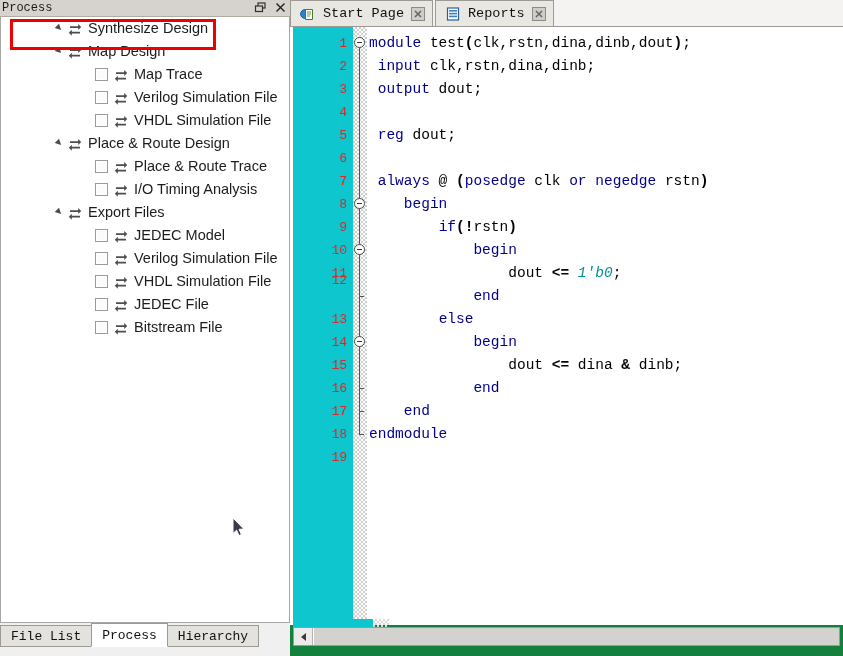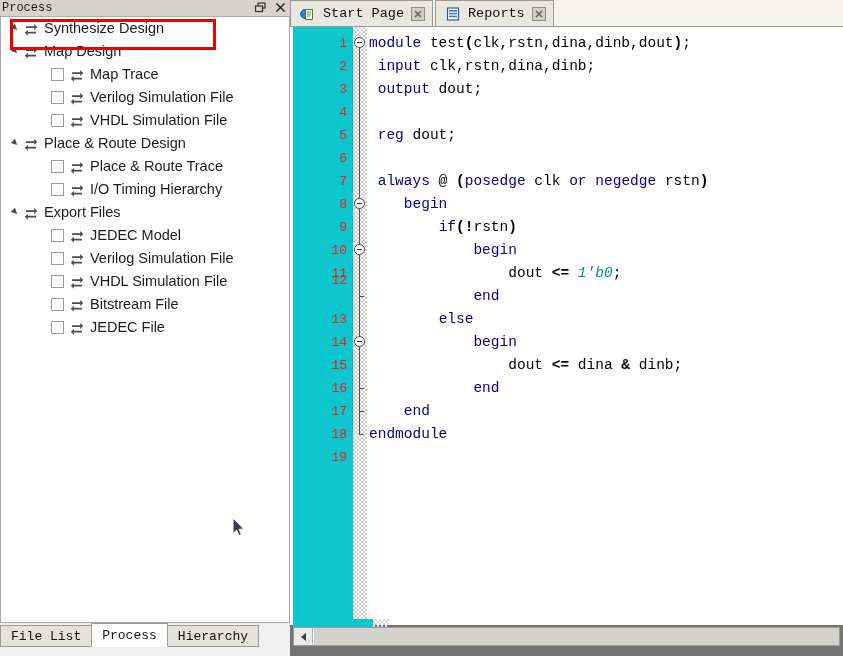--- a/index.html
+++ b/index.html
@@ -72,20 +72,21 @@
     border-top: none;
     box-sizing: border-box;
     overflow: hidden;
   }
   .tree-inner {
     position: absolute;
     left: 0; top: 0;
     width: 278px;
     height: 604px;
     background:#ffffff;
+    padding-left:44px;
   }
   .tree-row {
     display: flex;
     align-items: center;
     height: 23px;
     font-family: "Liberation Sans", sans-serif;
     font-size: 14.5px;
     color: #1c1c1c;
     white-space: nowrap;
     cursor: default;
@@ -180,21 +181,21 @@
     top: -2px;
     z-index: 3;
   }
 
   
   #editor-pane {
     position: absolute;
     left: 290px; top: 0;
     width: 553px;
     height: 656px;
-    background: #737373;
+    background: #15803d;
   }
   .tabstrip {
     position: absolute;
     left: 0; top: 0;
     width: 553px;
     height: 27px;
     background: #f4f3f1;
     border-bottom: 1px solid #9d9a94;
     box-sizing: border-box;
     display: flex;
@@ -482,21 +483,21 @@
           </div>
           <div class="tree-row ind-1">
             <span class="tri blank"></span>
             <span class="chk"></span>
             <span class="proc-icon">
               <svg width="16" height="16" viewBox="0 0 16 16">
                 <path d="M3.0 5.2 L11.2 5.2 L11.2 3.1 L14.2 6.1 L11.2 9.1 L11.2 7.0 L3.0 7.0 Z" fill="#4d4d4d"></path>
                 <path d="M13.0 10.8 L4.8 10.8 L4.8 8.7 L1.8 11.7 L4.8 14.7 L4.8 12.6 L13.0 12.6 Z" fill="#4d4d4d"></path>
               </svg>
             </span>
-            <span class="tree-label">I/O Timing Hierarchy</span>
+            <span class="tree-label">I/O Timing Analysis</span>
           </div>
           <div class="tree-row ind-0">
             <span class="tri"></span>
             <span class="proc-icon">
               <svg width="16" height="16" viewBox="0 0 16 16">
                 <path d="M3.0 5.2 L11.2 5.2 L11.2 3.1 L14.2 6.1 L11.2 9.1 L11.2 7.0 L3.0 7.0 Z" fill="#4d4d4d"></path>
                 <path d="M13.0 10.8 L4.8 10.8 L4.8 8.7 L1.8 11.7 L4.8 14.7 L4.8 12.6 L13.0 12.6 Z" fill="#4d4d4d"></path>
               </svg>
             </span>
             <span class="tree-label">Export Files</span>
@@ -536,32 +537,32 @@
           </div>
           <div class="tree-row ind-1">
             <span class="tri blank"></span>
             <span class="chk"></span>
             <span class="proc-icon">
               <svg width="16" height="16" viewBox="0 0 16 16">
                 <path d="M3.0 5.2 L11.2 5.2 L11.2 3.1 L14.2 6.1 L11.2 9.1 L11.2 7.0 L3.0 7.0 Z" fill="#4d4d4d"></path>
                 <path d="M13.0 10.8 L4.8 10.8 L4.8 8.7 L1.8 11.7 L4.8 14.7 L4.8 12.6 L13.0 12.6 Z" fill="#4d4d4d"></path>
               </svg>
             </span>
+            <span class="tree-label">JEDEC File</span>
+          </div>
+          <div class="tree-row ind-1">
+            <span class="tri blank"></span>
+            <span class="chk"></span>
+            <span class="proc-icon">
+              <svg width="16" height="16" viewBox="0 0 16 16">
+                <path d="M3.0 5.2 L11.2 5.2 L11.2 3.1 L14.2 6.1 L11.2 9.1 L11.2 7.0 L3.0 7.0 Z" fill="#4d4d4d"></path>
+                <path d="M13.0 10.8 L4.8 10.8 L4.8 8.7 L1.8 11.7 L4.8 14.7 L4.8 12.6 L13.0 12.6 Z" fill="#4d4d4d"></path>
+              </svg>
+            </span>
             <span class="tree-label">Bitstream File</span>
-          </div>
-          <div class="tree-row ind-1">
-            <span class="tri blank"></span>
-            <span class="chk"></span>
-            <span class="proc-icon">
-              <svg width="16" height="16" viewBox="0 0 16 16">
-                <path d="M3.0 5.2 L11.2 5.2 L11.2 3.1 L14.2 6.1 L11.2 9.1 L11.2 7.0 L3.0 7.0 Z" fill="#4d4d4d"></path>
-                <path d="M13.0 10.8 L4.8 10.8 L4.8 8.7 L1.8 11.7 L4.8 14.7 L4.8 12.6 L13.0 12.6 Z" fill="#4d4d4d"></path>
-              </svg>
-            </span>
-            <span class="tree-label">JEDEC File</span>
           </div>
         </div>
     </div>
 
     <div id="annotation-box"></div>
 
     <div class="bottom-tabs" id="bottom-tabs">
         <div class="btab">File List</div>
         <div class="btab active">Process</div>
         <div class="btab">Hierarchy</div>

